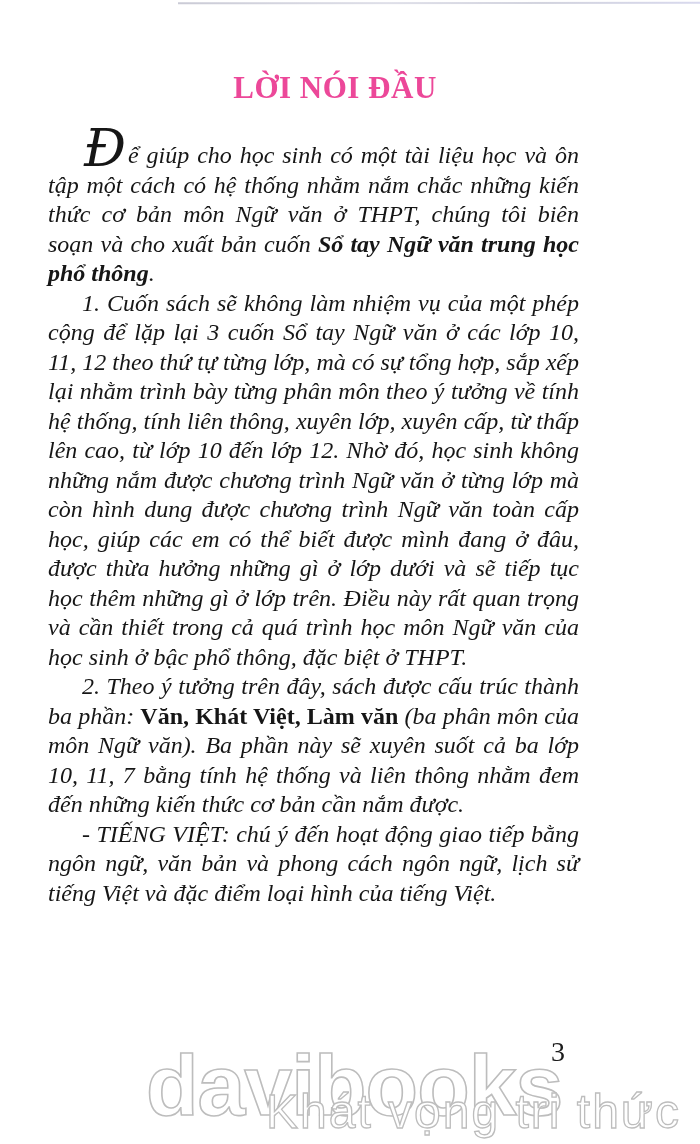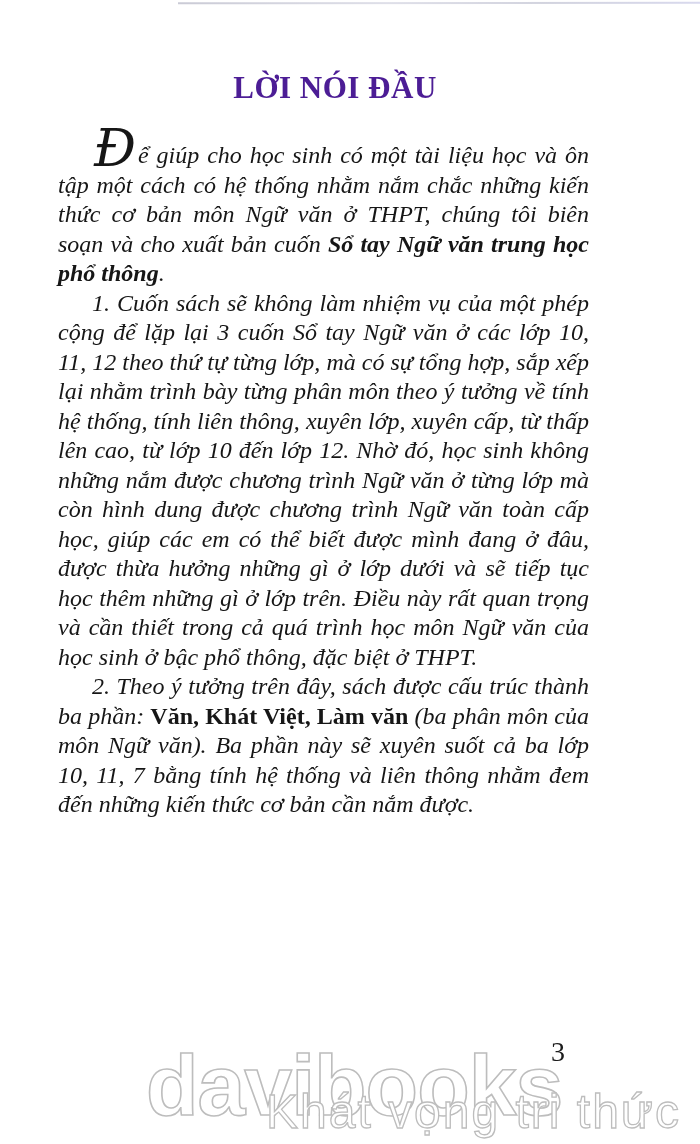--- a/index.html
+++ b/index.html
@@ -15,24 +15,24 @@
     position:absolute;left:178px;top:2px;width:522px;height:2px;
     background:linear-gradient(90deg,#9fa0b4,#c4c5d6 40%,#aeb0c4 70%,#b9badf);
     opacity:.55;transform:rotate(-.08deg);
   }
   .page-title{
     position:absolute;top:70px;left:0;right:30px;
     text-align:center;
     font-weight:bold;
     font-size:31px;
     letter-spacing:.5px;
-    color:#4c1d95;
+    color:#ec4899;
   }
   .body-text{
-    position:absolute;left:58px;top:132px;width:531px;
+    position:absolute;left:48px;top:132px;width:531px;
     font-size:24px;
     line-height:29.5px;
     text-align:justify;
     color:#161616;
   }
   .para{margin:0;text-indent:34px;}
   .para-opening{text-indent:36px;}
   .seg-i{font-style:italic;}
   .seg-bi{font-style:italic;font-weight:bold;}
   .seg-b{font-style:normal;font-weight:bold;}
@@ -79,18 +79,19 @@
 <body>
 
 <div class="scan-line"></div>
 
 <div class="page-title">LỜI NÓI ĐẦU</div>
 
 <div class="body-text">
     <p class="para para-opening"><span class="dropcap">Đ</span><span class="seg-i">ể giúp cho học sinh có một tài liệu học và ôn tập một cách có hệ thống nhằm nắm chắc những kiến thức cơ bản môn Ngữ văn ở THPT, chúng tôi biên soạn và cho xuất bản cuốn </span><span class="seg-bi">Sổ tay Ngữ văn trung học phổ thông</span><span class="seg-i">.</span></p>
     <p class="para para-point-1"><span class="seg-i">1. Cuốn sách sẽ không làm nhiệm vụ của một phép cộng để lặp lại 3 cuốn Sổ tay Ngữ văn ở các lớp 10, 11, 12 theo thứ tự từng lớp, mà có sự tổng hợp, sắp xếp lại nhằm trình bày từng phân môn theo ý tưởng về tính hệ thống, tính liên thông, xuyên lớp, xuyên cấp, từ thấp lên cao, từ lớp 10 đến lớp 12. Nhờ đó, học sinh không những nắm được chương trình Ngữ văn ở từng lớp mà còn hình dung được chương trình Ngữ văn toàn cấp học, giúp các em có thể biết được mình đang ở đâu, được thừa hưởng những gì ở lớp dưới và sẽ tiếp tục học thêm những gì ở lớp trên. Điều này rất quan trọng và cần thiết trong cả quá trình học môn Ngữ văn của học sinh ở bậc phổ thông, đặc biệt ở THPT.</span></p>
     <p class="para para-point-2"><span class="seg-i">2. Theo ý tưởng trên đây, sách được cấu trúc thành ba phần: </span><span class="seg-b">Văn, Khát Việt, Làm văn</span><span class="seg-i"> (ba phân môn của môn Ngữ văn). Ba phần này sẽ xuyên suốt cả ba lớp 10, 11, 7 bằng tính hệ thống và liên thông nhằm đem đến những kiến thức cơ bản cần nắm được.</span></p>
+    <p class="para para-tieng-viet"><span class="seg-i">- TIẾNG VIỆT: chú ý đến hoạt động giao tiếp bằng ngôn ngữ, văn bản và phong cách ngôn ngữ, lịch sử tiếng Việt và đặc điểm loại hình của tiếng Việt.</span></p>
   </div>
 
 <div class="wm-brand">davibooks</div>
 <div class="wm-tagline">Khát vọng tri thức</div>
 
 <div class="page-number">3</div>
 
 </body></html>

